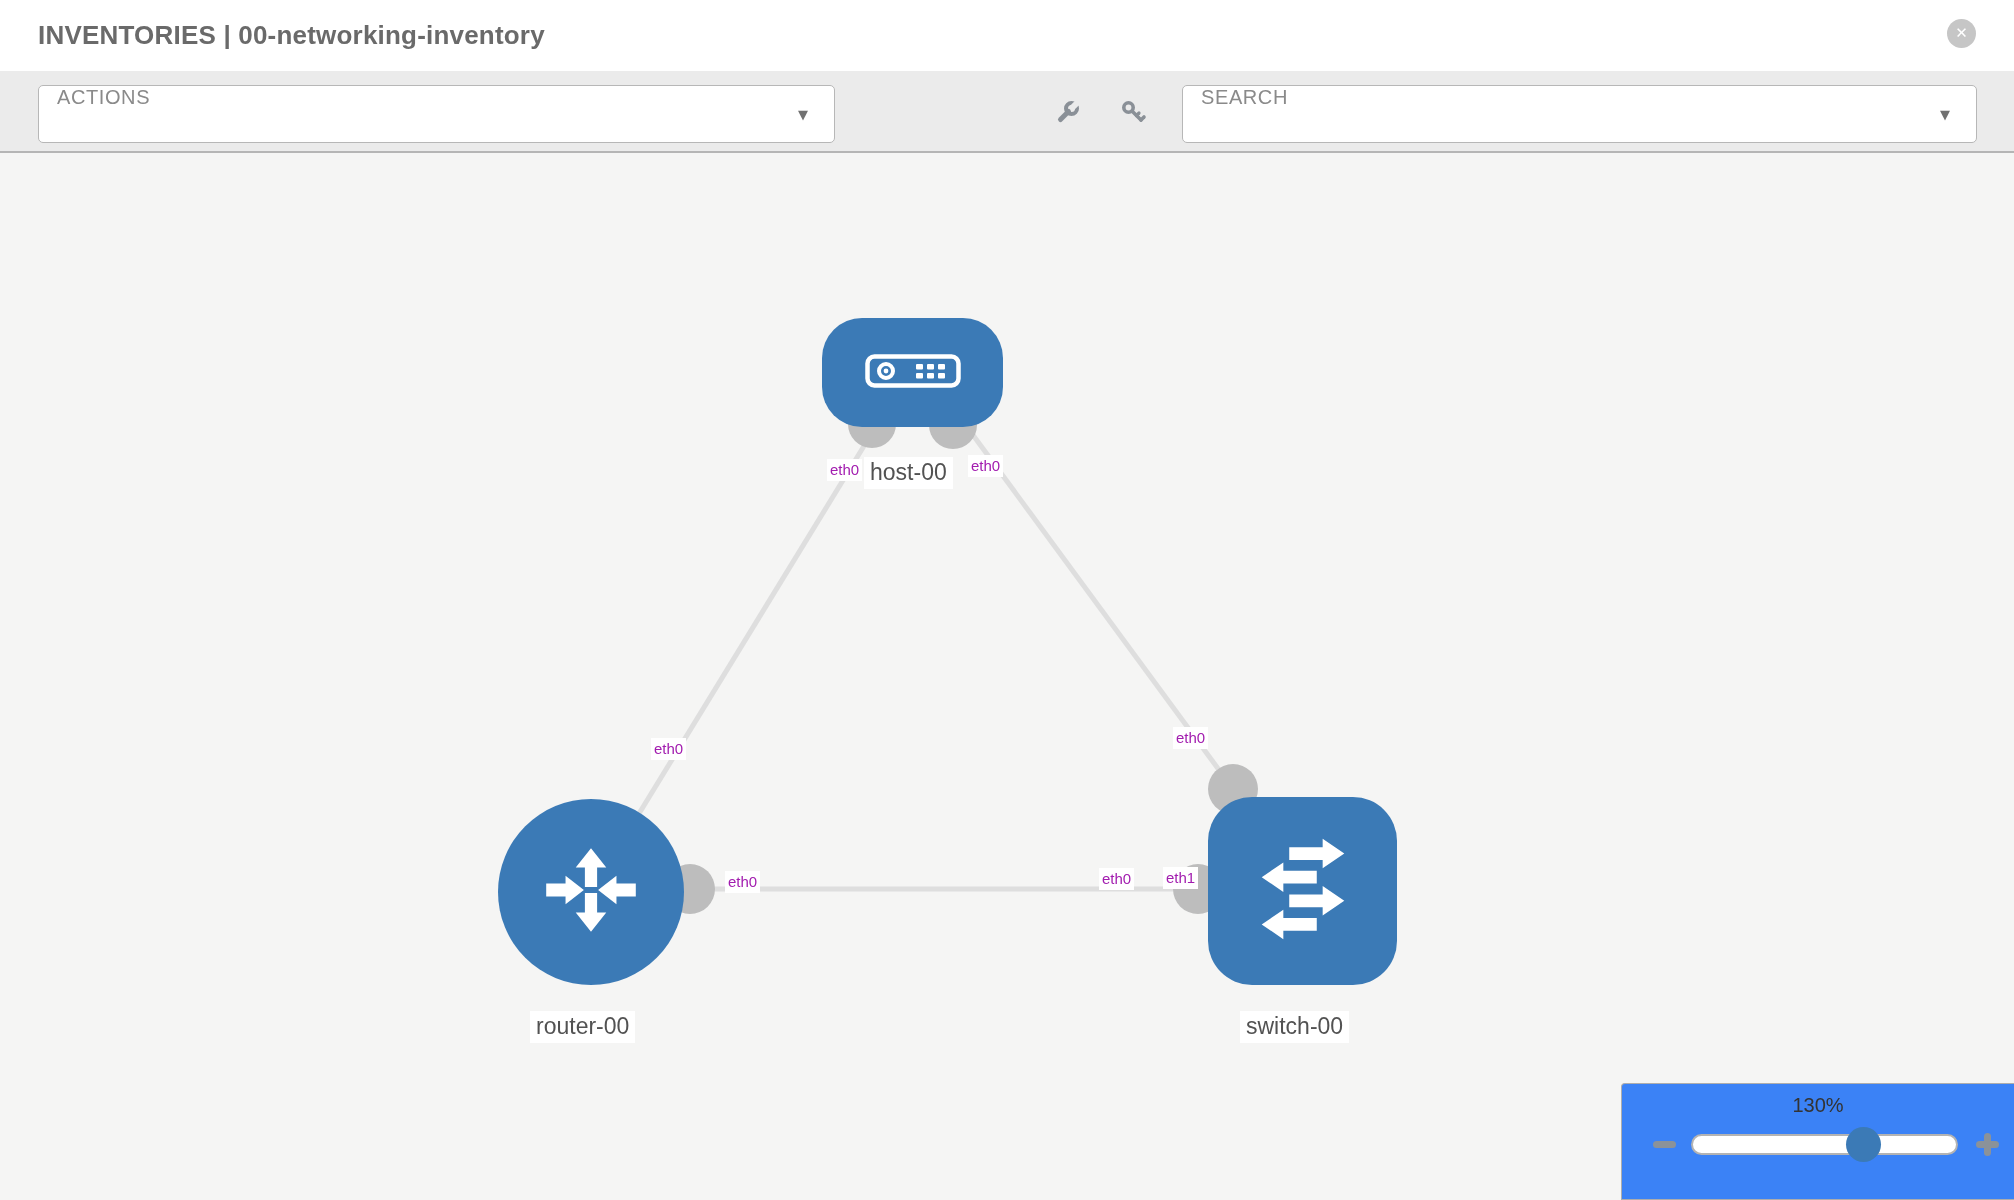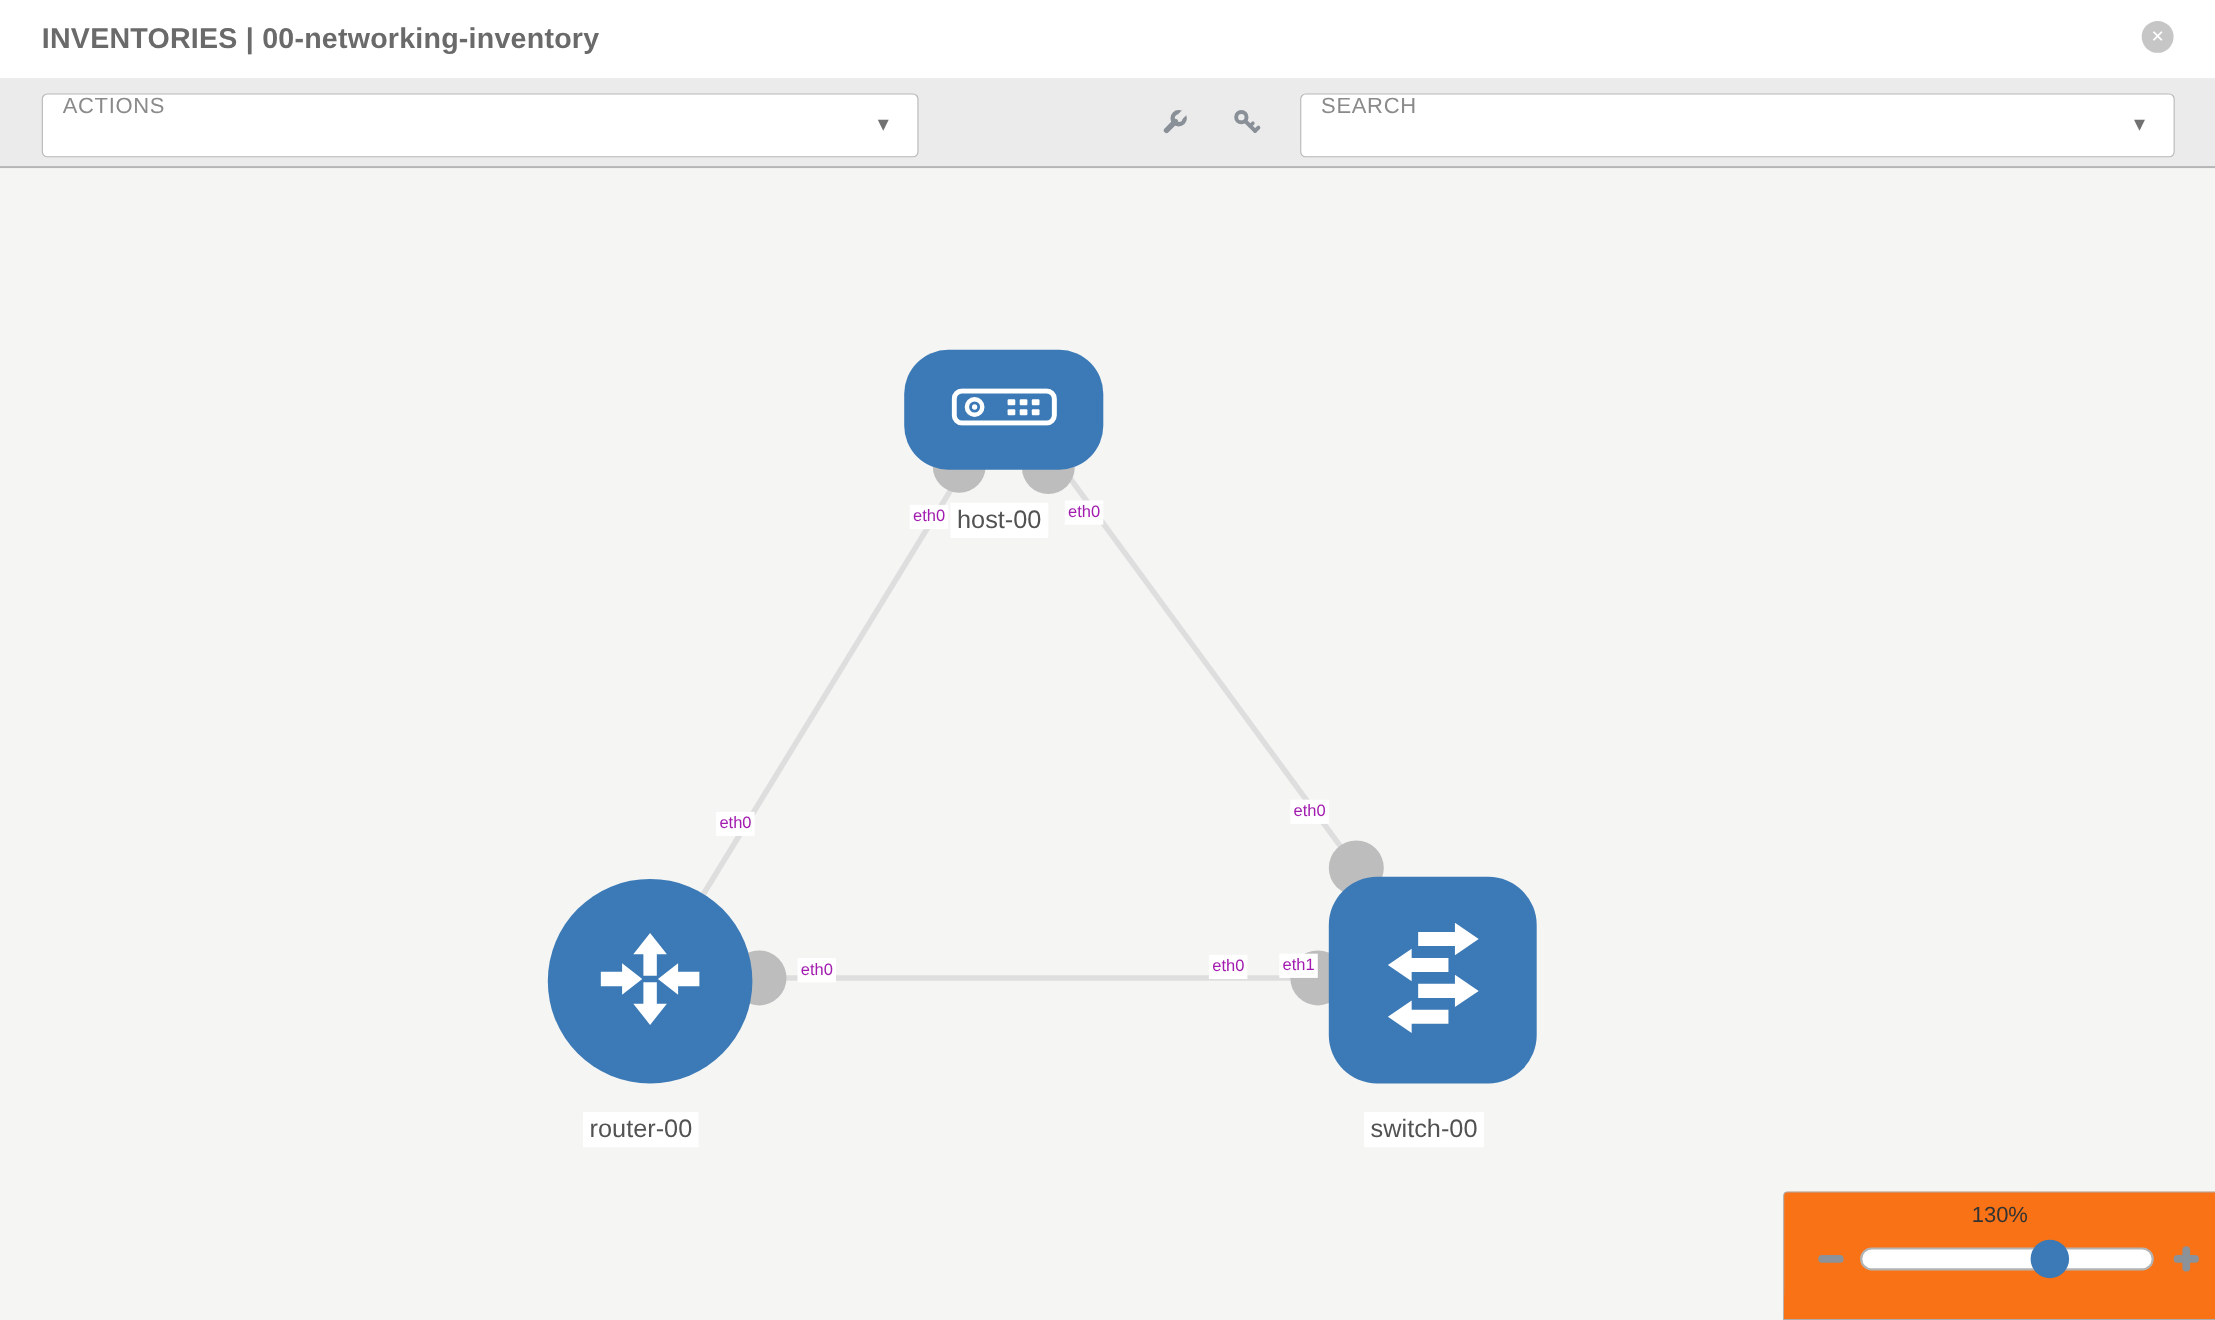--- a/index.html
+++ b/index.html
@@ -73,21 +73,21 @@
 
   .iface-label {
     position: absolute; z-index: 5; background: #ffffff; color: #a21caf;
     font-size: 15px; padding: 1px 3px; line-height: 1.3; white-space: nowrap;
   }
   .iface-top { z-index: 6; margin-left: 48px; }
 
   
   .zoom-panel {
     position: absolute; left: 1621px; top: 930px; width: 393px; height: 117px;
-    background: #f97316; border: 1px solid #adadad; border-right: none;
+    background: #3b82f6; border: 1px solid #adadad; border-right: none;
     border-radius: 4px 0 0 0; z-index: 20;
   }
   .zoom-level {
     position: absolute; left: 0; top: 10px; width: 100%;
     text-align: center; font-size: 20px; color: #333333;
   }
   .zoom-minus, .zoom-plus {
     position: absolute; top: 43px; width: 34px; height: 34px; cursor: pointer;
     display: flex; align-items: center; justify-content: center;
   }

